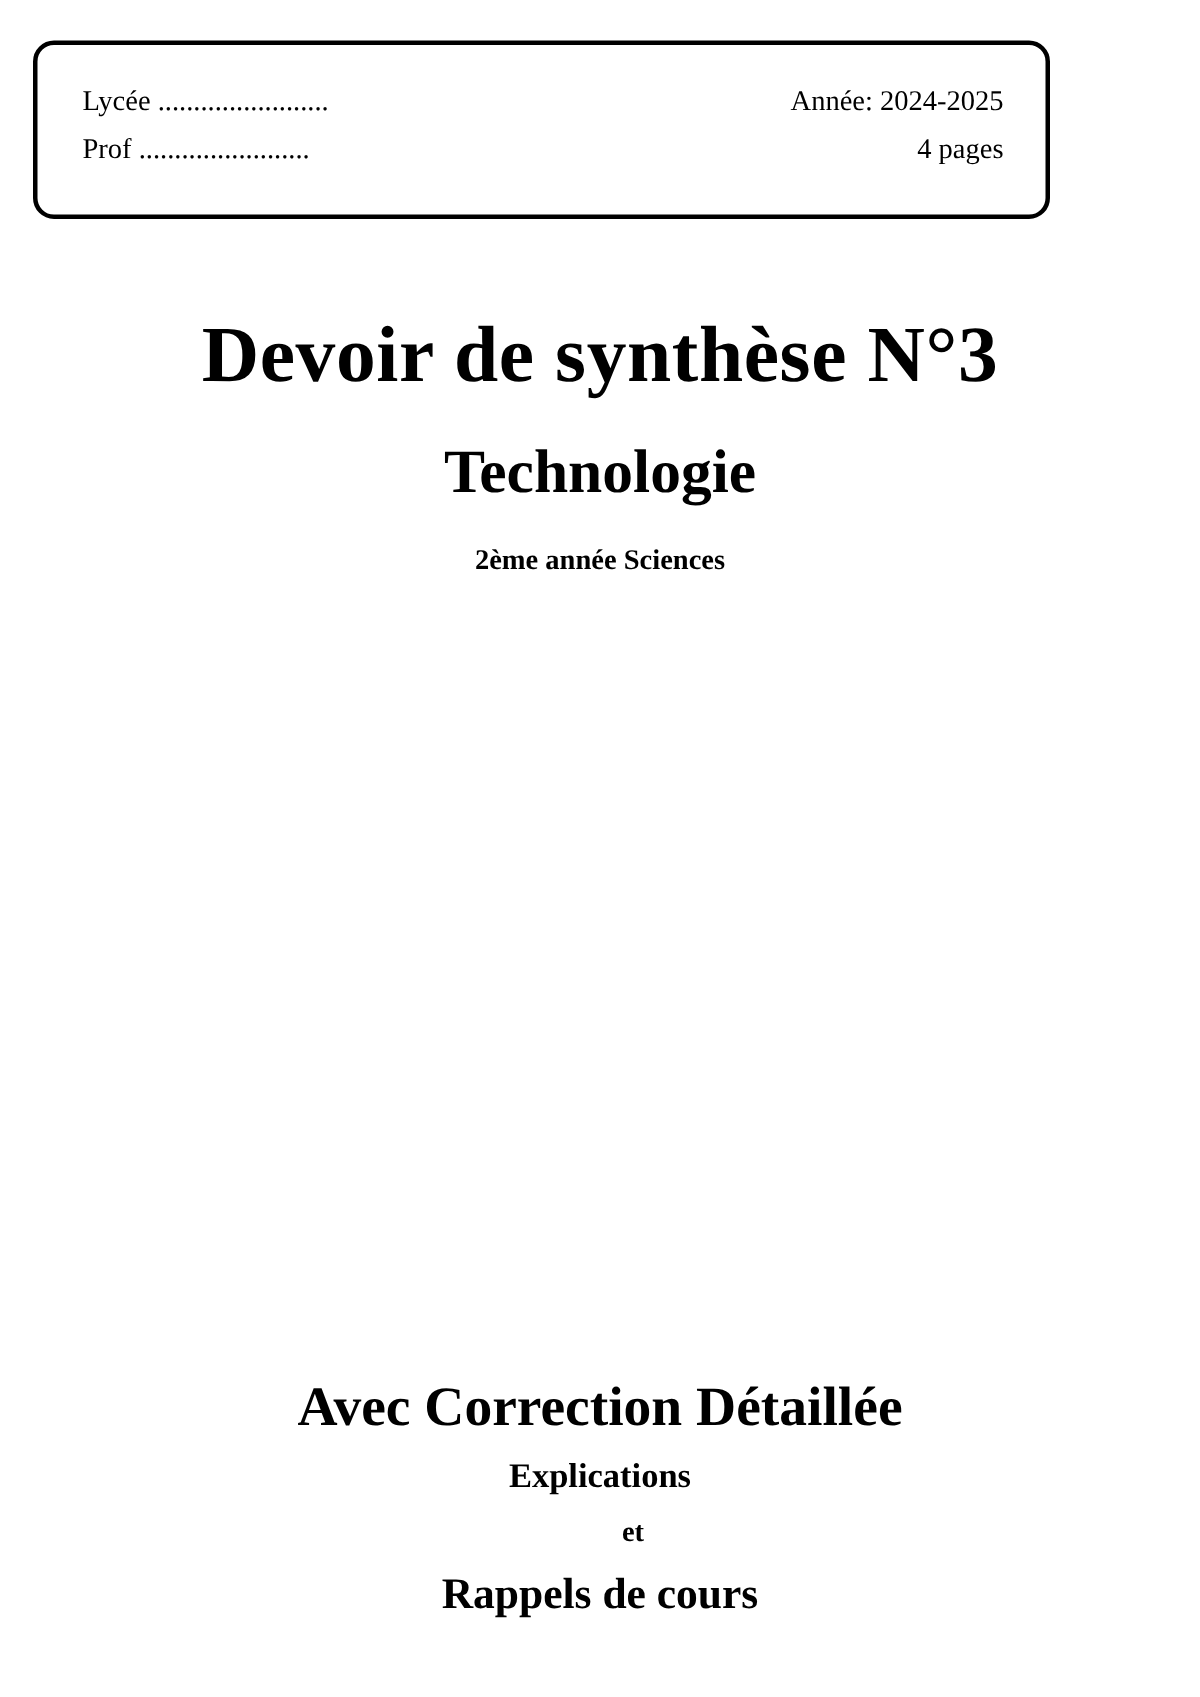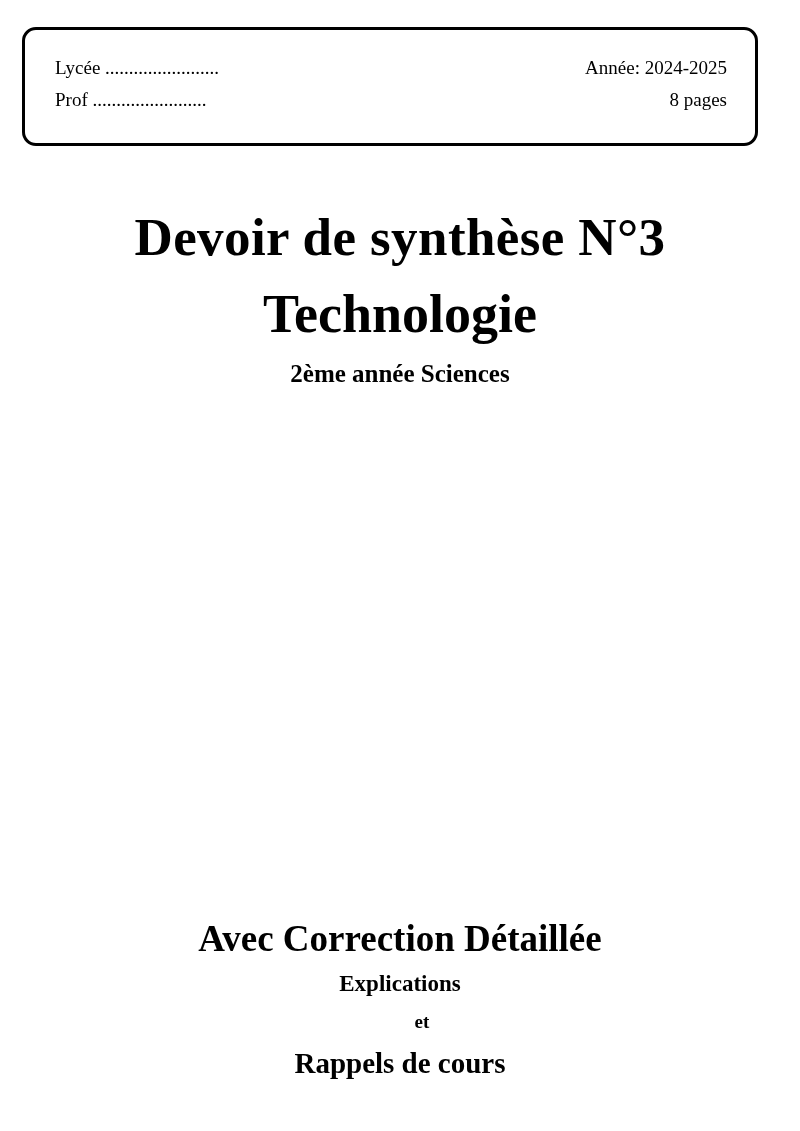--- a/index.html
+++ b/index.html
@@ -20,21 +20,21 @@
     position: absolute;
     inset: 0;
     background: #ffffff;
   }
 
   
   .header-box {
     position: absolute;
     left: 22px;
     top: 27px;
-    width: 736px;
+    width: 678px;
     height: 119px;
     box-sizing: border-box;
     border: 3px solid #000000;
     border-radius: 14px;
     background: #ffffff;
   }
 
   .header-inner {
     position: absolute;
     left: 30px;
@@ -74,29 +74,29 @@
   .doc-title {
     font-size: 53px;
     font-weight: bold;
     letter-spacing: 0.4px;
     line-height: 64px;
     margin: 0;
     font-family: "Liberation Serif", serif;
   }
 
   .doc-subject {
-    font-size: 54px;
+    font-size: 41px;
     font-weight: bold;
     line-height: 52px;
     margin: 19px 0 0 0;
     font-family: "Liberation Serif", serif;
   }
 
   .doc-level {
-    font-size: 25px;
+    font-size: 19px;
     font-weight: bold;
     line-height: 32px;
     margin: 18px 0 0 0;
     font-family: "Liberation Serif", serif;
   }
 
   
   .footer-block {
     position: absolute;
     left: 0;
@@ -144,21 +144,21 @@
 <div class="page">
 
   <div class="header-box">
     <div class="header-inner">
       <div class="header-row">
         <span class="header-left">Lycée ........................</span>
         <span class="header-right">Année: 2024-2025</span>
       </div>
       <div class="header-row">
         <span class="header-left">Prof ........................</span>
-        <span class="header-right">8 pages</span>
+        <span class="header-right">4 pages</span>
       </div>
     </div>
   </div>
 
   <div class="title-block">
     <h1 class="doc-title">Devoir de synthèse N°3</h1>
     <h2 class="doc-subject">Technologie</h2>
     <h3 class="doc-level">2ème année Sciences</h3>
   </div>
 

